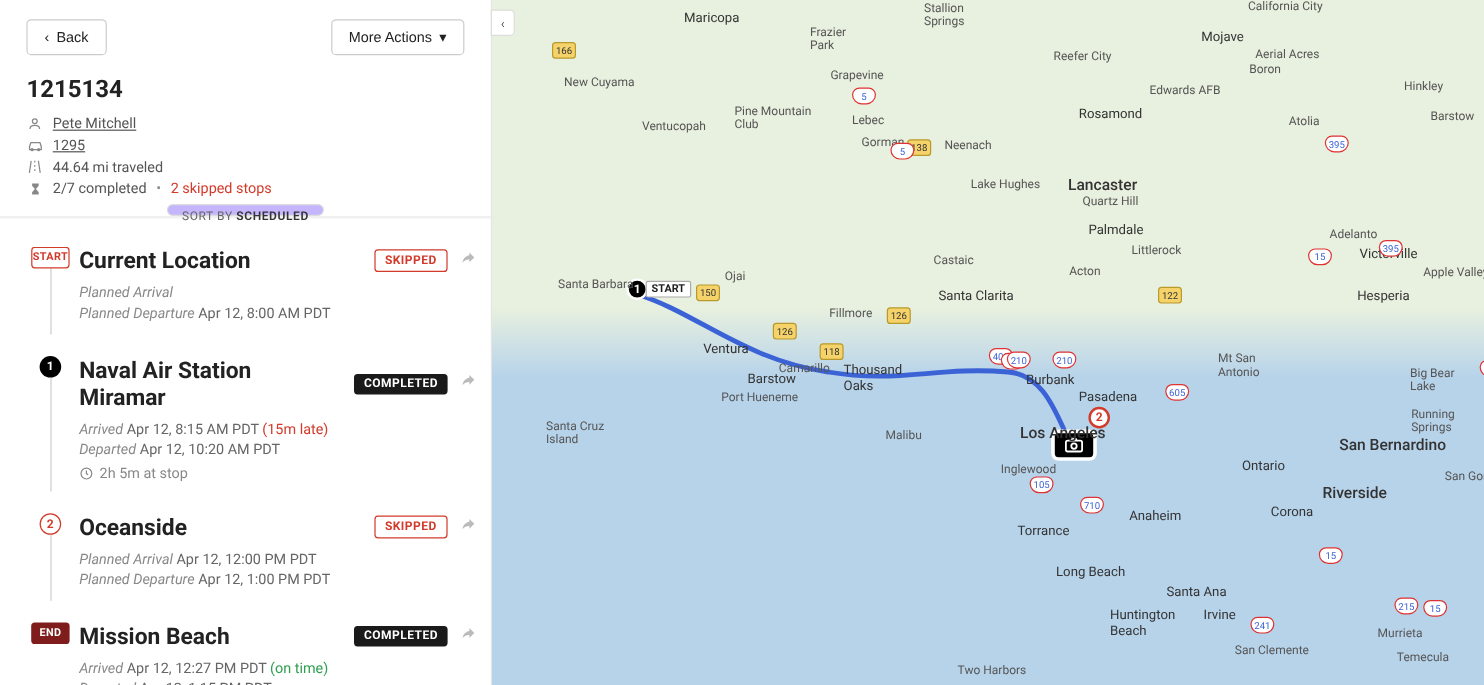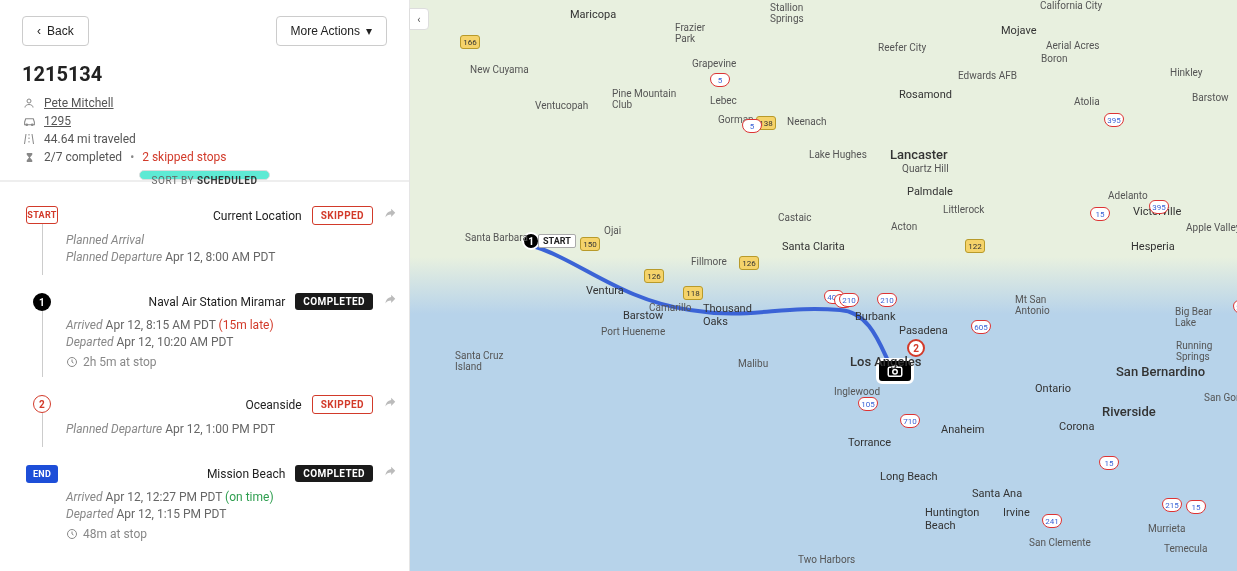--- a/index.html
+++ b/index.html
@@ -85,21 +85,21 @@
   border-bottom: 1px solid #eee;
   display: flex;
   justify-content: center;
   padding: 0;
   position: relative;
   height: 0;
 }
 .sort-pill {
   position: relative;
   top: -11px;
-  background: #5eead4;
+  background: #c4b5fd;
   border: 1px solid #ddd;
   border-radius: 12px;
   padding: 4px 12px;
   font-size: 10px;
   letter-spacing: 0.5px;
   color: #666;
   cursor: pointer;
 }
 .sort-pill b { color:#333; font-weight:600; }
 .stops {
@@ -131,37 +131,37 @@
   width: 32px; height: 18px;
   border-radius: 3px;
   font-size: 9px;
   font-weight: 700;
   display:flex; align-items:center; justify-content:center;
   letter-spacing: 0.3px;
   z-index: 1;
   background:#fff;
 }
 .marker.start { border: 1.5px solid #d23a2a; color:#d23a2a; }
-.marker.end { background:#1d4ed8; color:#fff; }
+.marker.end { background:#7f1d1d; color:#fff; }
 .marker.num-dark {
   width: 18px; height:18px; border-radius:50%;
   background:#000; color:#fff; font-size:10px;
 }
 .marker.num-red {
   width: 18px; height:18px; border-radius:50%;
   border: 1.5px solid #d23a2a; color:#d23a2a; font-size:10px; background:#fff;
 }
 .stop-body { flex: 1; }
 .stop-head {
   display: flex;
   align-items: center;
   gap: 10px;
   margin-bottom: 8px;
 }
-.stop-title { font-size: 12px; font-weight: 400; flex: 1; text-align: right; }
+.stop-title { font-size: 19px; font-weight: 700; flex: 1; }
 .badge {
   font-size: 10px;
   font-weight: 700;
   letter-spacing: 0.4px;
   padding: 3px 8px;
   border-radius: 3px;
 }
 .badge.skipped { color:#d23a2a; border:1px solid #d23a2a; background:#fff; }
 .badge.completed { background:#1a1a1a; color:#fff; }
 .share-ico { color:#bbb; cursor:pointer; font-size:14px; }
@@ -331,20 +331,21 @@
             <div class="marker num-red">2</div>
           </div>
           <div class="stop-body">
             <div class="stop-head">
               <div class="stop-title">Oceanside</div>
               <div class="badge skipped">SKIPPED</div>
               <div class="share-ico"><svg width="14" height="14" viewBox="0 0 24 24" fill="currentColor">
                   <path d="M14 3l7 7-7 7v-4c-5 0-8 2-10 5 1-6 4-10 10-11V3z"></path>
                 </svg></div>
             </div>
+            <div class="stop-detail"><span class="lbl">Planned Arrival</span> Apr 12, 12:00 PM PDT</div>
             <div class="stop-detail"><span class="lbl">Planned Departure</span> Apr 12, 1:00 PM PDT</div>
           </div>
         </div>
         <div class="stop">
           <div class="stop-left">
             <div class="marker end">END</div>
           </div>
           <div class="stop-body">
             <div class="stop-head">
               <div class="stop-title">Mission Beach</div>

